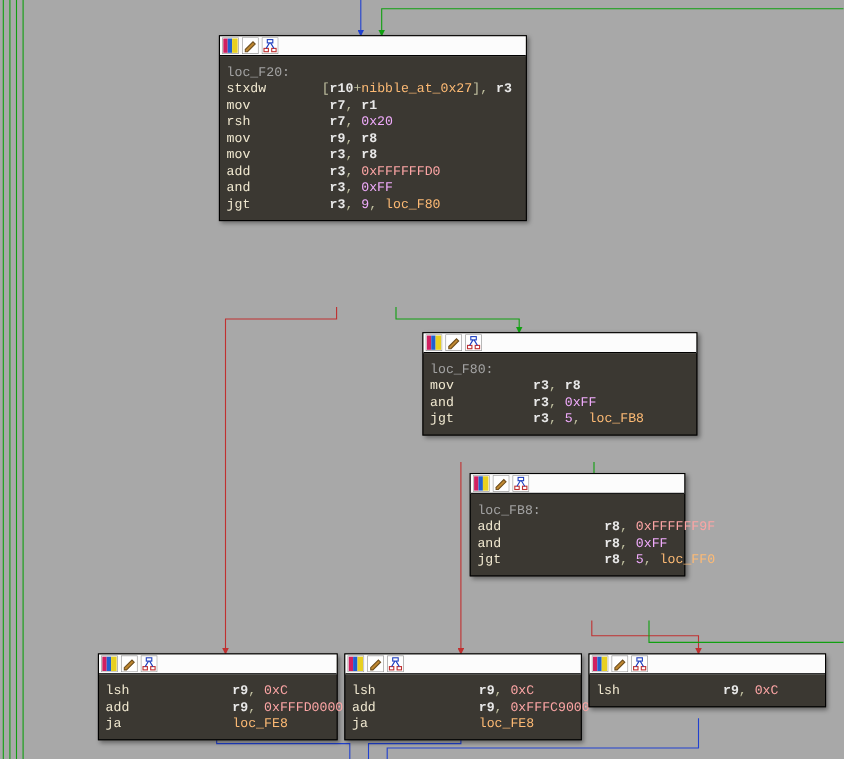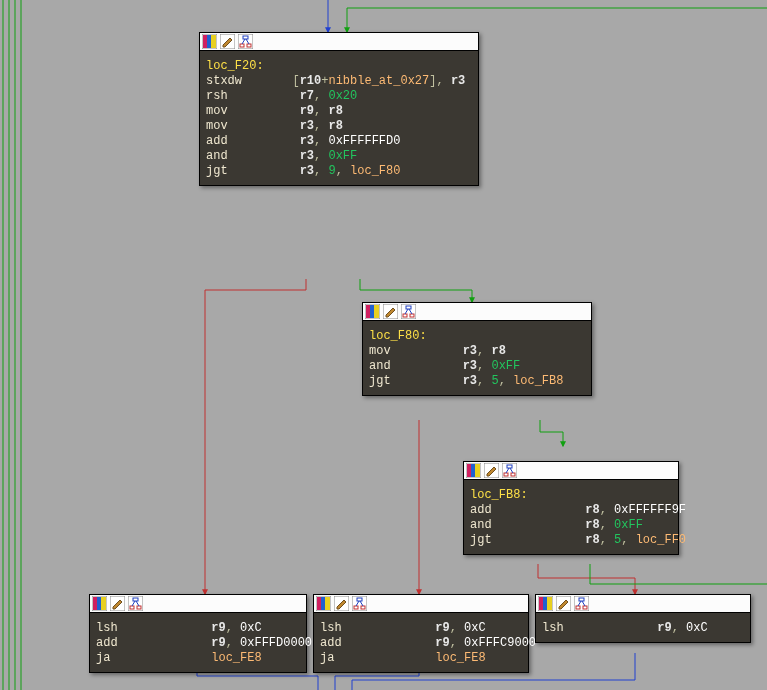--- a/index.html
+++ b/index.html
@@ -1,25 +1,25 @@
 <!DOCTYPE html>
 <html><head>
 <meta charset="utf-8">
 <style>
   * { margin: 0; padding: 0; box-sizing: border-box; }
   body { background: #a8a8a8; font-family: "Courier New", monospace; font-size: 12px; width: 767px; height: 690px; position: relative; overflow: hidden; }
   .node { position: absolute; background: #3b3832; border: 1px solid #000; box-shadow: 2px 2px 4px rgba(0,0,0,0.4); }
   .node-header { background: #fcfcfc; height: 18px; display: flex; align-items: center; padding: 1px 2px; gap: 3px; border-bottom: 1px solid #000; }
   .node-body { padding: 8px 6px 6px 6px; color: #ccc; }
   .line { white-space: pre; line-height: 15px; font-size: 12px; }
-  .lbl { color: #fde047; }
+  .lbl { color: #a3a3a3; }
   .mn  { color: #f0e8d0; text-align: center; }
   .reg { color: #e8e8e8; font-weight: bold; }
-  .imm { color: #22c55e; }
-  .hex { color: #ffffff; }
+  .imm { color: #f0abfc; }
+  .hex { color: #fca5a5; }
   .cm  { color: #c0c0a0; }
   .ref { color: #fdba74; }
   .tgt { color: #c0c0a0; }
   svg.edges { position: absolute; top: 0; left: 0; width: 767px; height: 690px; pointer-events: none; }
   .ico { width: 15px; height: 15px; display: inline-block; }
   .ico svg { width: 15px; height: 15px; display: block; }
 </style>
 </head>
 <body>
 
@@ -86,30 +86,31 @@
           <rect x="5" y="2" width="5" height="3" fill="none" stroke="#2040c0"></rect>
           <rect x="2" y="10" width="4" height="3" fill="none" stroke="#c03030"></rect>
           <rect x="9" y="10" width="4" height="3" fill="none" stroke="#c03030"></rect>
           <path d="M7 5 L4 10 M8 5 L11 10" stroke="#2040c0" fill="none"></path>
         </svg>
       </span>
   </div>
   <div class="node-body">
     <div class="line"><span class="lbl">loc_F20:</span></div>
     <div class="line"><span class="mn">stxdw</span>       <span class="tgt">[</span><span class="reg">r10</span><span class="tgt">+</span><span class="ref">nibble_at_0x27</span><span class="tgt">], </span><span class="reg">r3</span></div>
+    <div class="line"><span class="mn">mov</span>          <span class="reg">r7</span><span class="cm">, </span><span class="reg">r1</span></div>
     <div class="line"><span class="mn">rsh</span>          <span class="reg">r7</span><span class="cm">, </span><span class="imm">0x20</span></div>
     <div class="line"><span class="mn">mov</span>          <span class="reg">r9</span><span class="cm">, </span><span class="reg">r8</span></div>
     <div class="line"><span class="mn">mov</span>          <span class="reg">r3</span><span class="cm">, </span><span class="reg">r8</span></div>
     <div class="line"><span class="mn">add</span>          <span class="reg">r3</span><span class="cm">, </span><span class="hex">0xFFFFFFD0</span></div>
     <div class="line"><span class="mn">and</span>          <span class="reg">r3</span><span class="cm">, </span><span class="imm">0xFF</span></div>
     <div class="line"><span class="mn">jgt</span>          <span class="reg">r3</span><span class="cm">, </span><span class="imm">9</span><span class="cm">, </span><span class="ref">loc_F80</span></div>
   </div>
 </div>
 
-<div class="node" style="left:362px; top:302px; width:230px;">
+<div class="node" style="left:384px; top:302px; width:250px;">
   <div class="node-header">
     <span class="ico">
         <svg viewBox="0 0 15 15">
           <rect width="15" height="15" fill="#fff" stroke="#888"></rect>
           <rect x="1" y="1" width="4" height="13" fill="#d02060"></rect>
           <rect x="5" y="1" width="4" height="13" fill="#2060d0"></rect>
           <rect x="9" y="1" width="5" height="13" fill="#e8d020"></rect>
         </svg>
       </span>
     <span class="ico">
@@ -129,21 +130,21 @@
       </span>
   </div>
   <div class="node-body">
     <div class="line"><span class="lbl">loc_F80:</span></div>
     <div class="line"><span class="mn">mov</span>          <span class="reg">r3</span><span class="cm">, </span><span class="reg">r8</span></div>
     <div class="line"><span class="mn">and</span>          <span class="reg">r3</span><span class="cm">, </span><span class="imm">0xFF</span></div>
     <div class="line"><span class="mn">jgt</span>          <span class="reg">r3</span><span class="cm">, </span><span class="imm">5</span><span class="cm">, </span><span class="ref">loc_FB8</span></div>
   </div>
 </div>
 
-<div class="node" style="left:427px; top:461px; width:216px;margin-left:36px;">
+<div class="node" style="left:427px; top:430px; width:196px;">
   <div class="node-header">
     <span class="ico">
         <svg viewBox="0 0 15 15">
           <rect width="15" height="15" fill="#fff" stroke="#888"></rect>
           <rect x="1" y="1" width="4" height="13" fill="#d02060"></rect>
           <rect x="5" y="1" width="4" height="13" fill="#2060d0"></rect>
           <rect x="9" y="1" width="5" height="13" fill="#e8d020"></rect>
         </svg>
       </span>
     <span class="ico">

